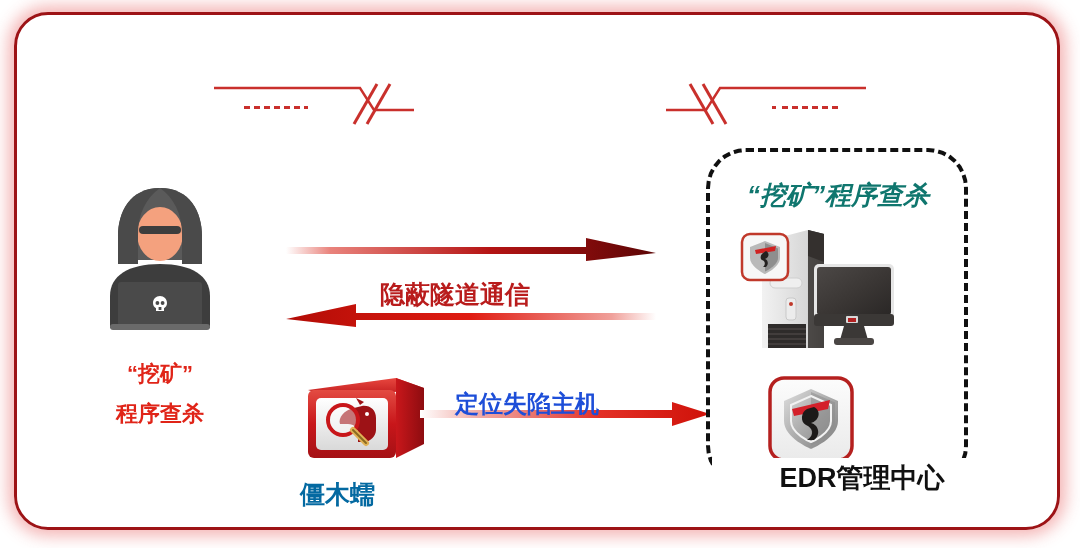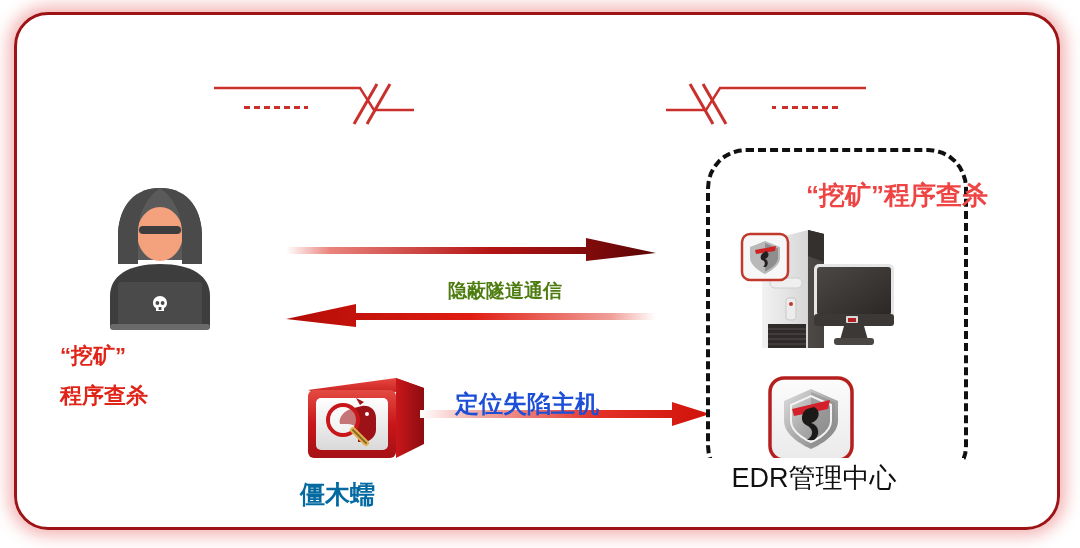--- a/index.html
+++ b/index.html
@@ -38,55 +38,55 @@
   }
   .deco{position:absolute;top:46px;width:200px;height:44px;}
   .deco svg{display:block;}
   .deco-l{left:-16px;}
   .deco-r{right:-16px;}
 
   
   .actor{position:absolute;left:60px;top:178px;width:200px;}
   .hacker{position:relative;width:152px;height:152px;margin:0 auto;}
   .actor-label{
-    margin-top:6px;color:#e02418;
+    margin-top:24px;text-align:center;color:#e02418;
     font-weight:bold;font-size:22px;line-height:40px;
   }
   .actor-label .l2{display:block;font-size:22px;}
 
   
   .arrow-wrap{position:absolute;}
   .comm-label{
-    position:absolute;left:380px;top:278px;width:250px;text-align:center;
-    color:#4d7c0f;font-weight:bold;font-size:19px;white-space:nowrap;
+    position:absolute;left:380px;top:278px;width:250px;
+    color:#b91c1c;font-weight:bold;font-size:25px;white-space:nowrap;
   }
   .locate-label{
     position:absolute;left:455px;top:388px;width:230px;text-align:left;
     color:#1d4ed8;font-weight:bold;font-size:24px;white-space:nowrap;
   }
 
   
   .worm{position:absolute;left:300px;top:372px;width:130px;}
   .worm-label{
     margin-top:6px;color:#0369a1;
     font-weight:bold;font-size:25px;
   }
 
   
   .zone{
     position:absolute;left:706px;top:148px;width:262px;height:338px;
     border:4px dashed #101010;border-radius:40px;box-sizing:border-box;
   }
   .zone-title{
-    position:absolute;left:688px;top:178px;width:300px;text-align:right;
-    font-size:26px;font-weight:bold;color:#ef4444;white-space:nowrap;
+    position:absolute;left:688px;top:178px;width:300px;text-align:center;
+    font-size:26px;font-weight:bold;color:#0f766e;white-space:nowrap;font-style:italic;
   }
   .zone-foot{
-    position:absolute;left:664px;top:458px;width:300px;text-align:center;
-    font-size:27px;font-weight:normal;color:#101010;white-space:nowrap;
+    position:absolute;left:712px;top:458px;width:300px;text-align:center;
+    font-size:27px;font-weight:bold;color:#101010;white-space:nowrap;
     background:#fff;padding:2px 0;
   }
   .pc{position:absolute;left:740px;top:222px;width:160px;height:138px;}
   .shield-big{position:absolute;left:768px;top:376px;width:86px;height:86px;}
 </style>
 </head>
 <body>
 
 <div id="stage">
 

